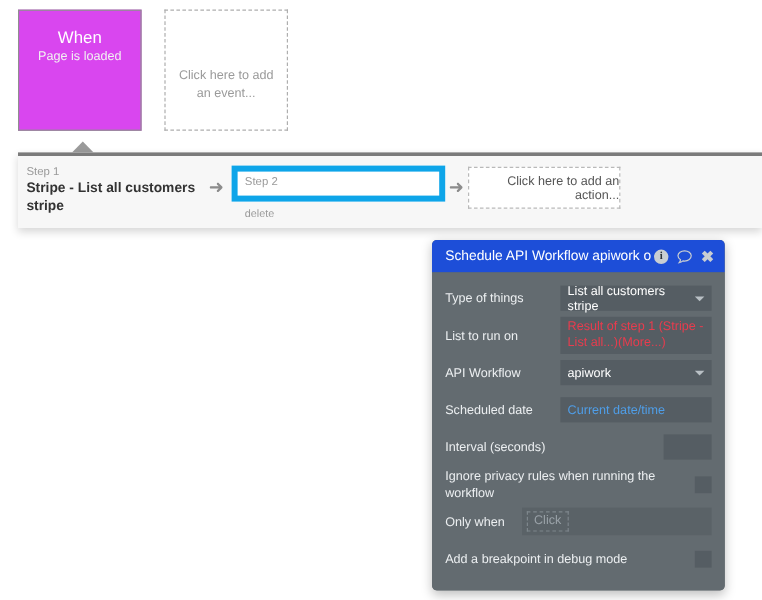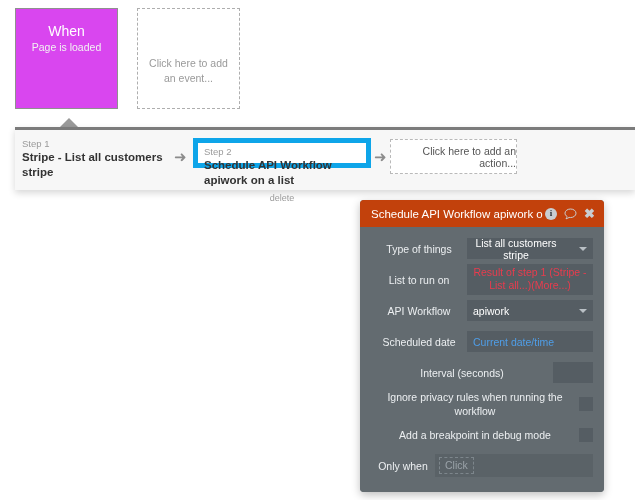--- a/index.html
+++ b/index.html
@@ -128,23 +128,23 @@
     top: 138px;
     width: 178px;
     height: 30px;
     border: 5px solid #0ea5e9;
     background: #ffffff;
     padding: 3px 6px 0 6px;
   }
   .step-selected .delete-link {
     font-size: 9px;
     color: #9a9a9a;
-    text-align: center;
+    text-align: left;
     line-height: 11px;
-    margin-top: 5px;
+    margin-top: 15px;
     cursor: pointer;
   }
 
   .add-action-box {
     position: absolute;
     box-sizing: border-box;
     left: 390px;
     top: 139px;
     width: 127px;
     height: 35px;
@@ -166,21 +166,21 @@
     left: 360px;
     top: 200px;
     width: 244px;
     border-radius: 4px;
     box-shadow: 0 3px 9px rgba(0,0,0,0.25);
     overflow: hidden;
     background: #636b70;
   }
   #panel-header {
     height: 27px;
-    background: #c2410c;
+    background: #1d4ed8;
     display: flex;
     align-items: center;
     padding: 0 9px 0 11px;
   }
   #panel-header .hdr-title {
     flex: 1;
     font-size: 11.5px;
     color: #ffffff;
     white-space: nowrap;
     overflow: hidden;
@@ -206,21 +206,20 @@
     font-size: 9px;
     font-weight: bold;
     font-family: "Liberation Serif", serif;
   }
   .ico-comment svg { display: block; }
   .ico-close { font-size: 13px; font-weight: bold; }
 
   #panel-body {
     background: #636b70;
     padding: 6px 11px 11px 11px;
-    text-align: center;
   }
 
   .field-row {
     display: flex;
     align-items: center;
     min-height: 31px;
   }
   .field-label {
     font-size: 10.5px;
     color: #eceff1;
@@ -333,21 +332,20 @@
 
 <div class="step-plain">
   <div class="step-label">Step 1</div>
   <div class="step-title">Stripe - List all customers stripe</div>
 </div>
 
 <div class="arrow" id="arrow-1">➜</div>
 
 <div class="step-selected">
   <div class="step-label">Step 2</div>
-  <div class="step-title">Schedule API Workflow apiwork on a list</div>
   <div class="delete-link">delete</div>
 </div>
 
 <div class="arrow" id="arrow-2">➜</div>
 
 <div class="add-action-box">
   <span>Click here to add an action...</span>
 </div>
 
 <div id="prop-panel">
@@ -409,27 +407,27 @@
       <div class="field-label wide">Interval (seconds)</div>
       <div class="ctrl-small"></div>
     </div>
 
     <div class="field-row">
       <div class="field-label wide">Ignore privacy rules when running the workflow</div>
       <div class="checkbox"></div>
     </div>
 
     <div class="field-row">
-      <div class="field-label wide">Add a breakpoint in debug mode</div>
-      <div class="checkbox"></div>
-    </div>
-
-    <div class="field-row">
       <div class="field-label" style="flex:0 0 64px;">Only when</div>
       <div class="field-control">
         <div class="onlywhen-input">
           <span class="onlywhen-ph">Click</span>
         </div>
       </div>
     </div>
 
+    <div class="field-row">
+      <div class="field-label wide">Add a breakpoint in debug mode</div>
+      <div class="checkbox"></div>
+    </div>
+
   </div>
 </div>
 
 </body></html>

